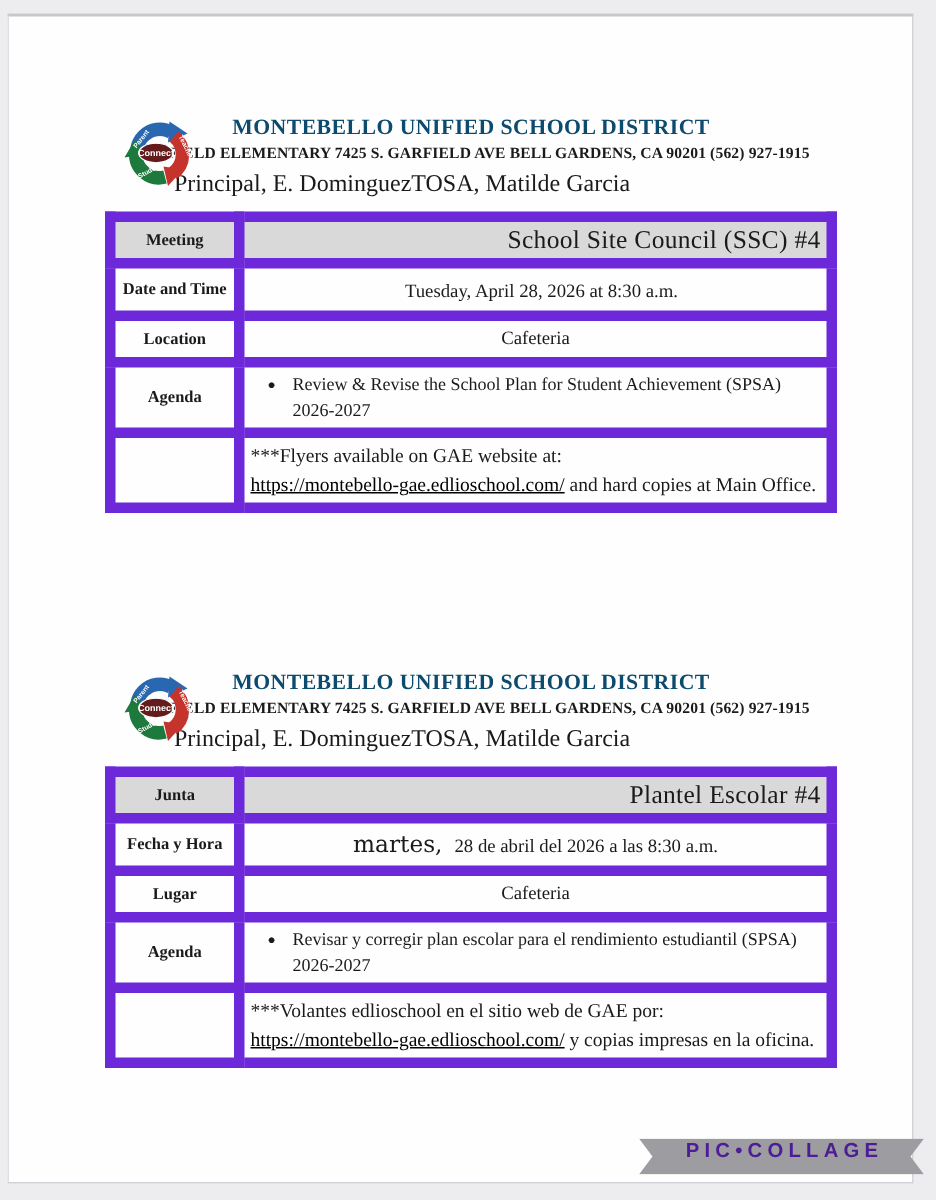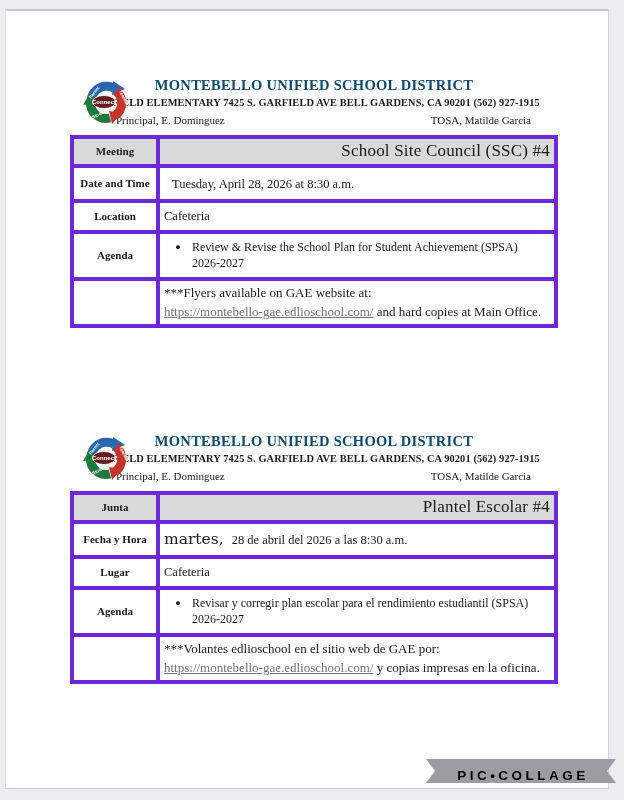--- a/index.html
+++ b/index.html
@@ -10,41 +10,41 @@
     border-bottom:1px solid #d0d0d6;box-sizing:border-box;}
   .content{width:488px;margin:0 0 0 64px;}
   .section{position:relative;}
   .section-en{padding-top:50px;}
   .section-es{margin-top:106px;}
   .hdr{position:relative;text-align:center;}
   .logo{position:absolute;left:6px;top:0;width:58px;height:52px;}
   .hdr-title{margin:17px 0 0 0;font-size:14.5px;font-weight:bold;color:#0c4a6e;
     letter-spacing:.3px;line-height:1.1;}
   .hdr-school{margin-top:3px;font-size:10.4px;font-weight:bold;letter-spacing:.1px;}
-  .hdr-principal{display:flex;justify-content:space-between;margin-top:6px;
-    padding:0 27px 0 46px;font-size:11px;}
+  .hdr-principal{display:flex;justify-content:flex-start;margin-top:6px;
+    padding:0 27px 0 46px;font-size:16px;}
   table.mtg{width:100%;margin-top:9px;border-collapse:collapse;border:2px solid #3c3c3c;}
-  table.mtg td{border:4px solid #6d28d9;vertical-align:middle;padding:2px 4px;box-sizing:border-box;}
+  table.mtg td{border:7px solid #6d28d9;vertical-align:middle;padding:2px 4px;box-sizing:border-box;}
   td.lbl{width:86px;text-align:center;font-weight:bold;font-size:11px;line-height:1.15;}
   tr.hd td{background:#d9d9d9;}
   td.big{text-align:right;font-size:17px;letter-spacing:.2px;}
-  td.val{font-size:12.5px;}
+  td.val{text-align:center;font-size:12.5px;}
   .day{font-family:"DejaVu Serif",serif;font-size:15.5px;margin-right:8px;}
   td.agenda{padding-left:20px;}
   .bullet-row{display:flex;align-items:flex-start;font-size:12px;line-height:1.4;}
   .bullet{width:28px;text-align:center;flex:0 0 28px;font-size:9px;padding-top:2px;}
   .bullet-text{max-width:356px;}
   td.note{padding:5px 8px 5px 13px;font-size:13px;line-height:1.5;text-align:left;}
-  a.doclink{color:#737373;text-decoration:underline;}
+  a.doclink{color:#000000;text-decoration:underline;}
   .r1{height:29px;} .r2{height:35px;margin-left:36px;} .r3{height:31px;} .r4{height:47px;font-family:Liberation Serif, serif;} .r5{height:45px;}
   .ribbon{position:absolute;right:8px;bottom:17px;width:190px;height:24px;background:#9d9da1;
     clip-path:polygon(0 0,100% 0,calc(100% - 9px) 50%,100% 100%,0 100%,9px 50%);
-    display:flex;align-items:flex-end;justify-content:center;
+    display:flex;align-items:flex-start;justify-content:center;
     font-family:"Liberation Sans",sans-serif;font-weight:bold;font-size:13.5px;
-    color:#000000;letter-spacing:3.5px;padding-left:4px;box-sizing:border-box;}
+    color:#4c1d95;letter-spacing:3.5px;padding-left:4px;box-sizing:border-box;}
 </style>
 </head>
 <body>
 
 <div class="frame">
   <div class="paper">
     <div class="content">
 
       <div class="section section-en">
         <div class="hdr">

